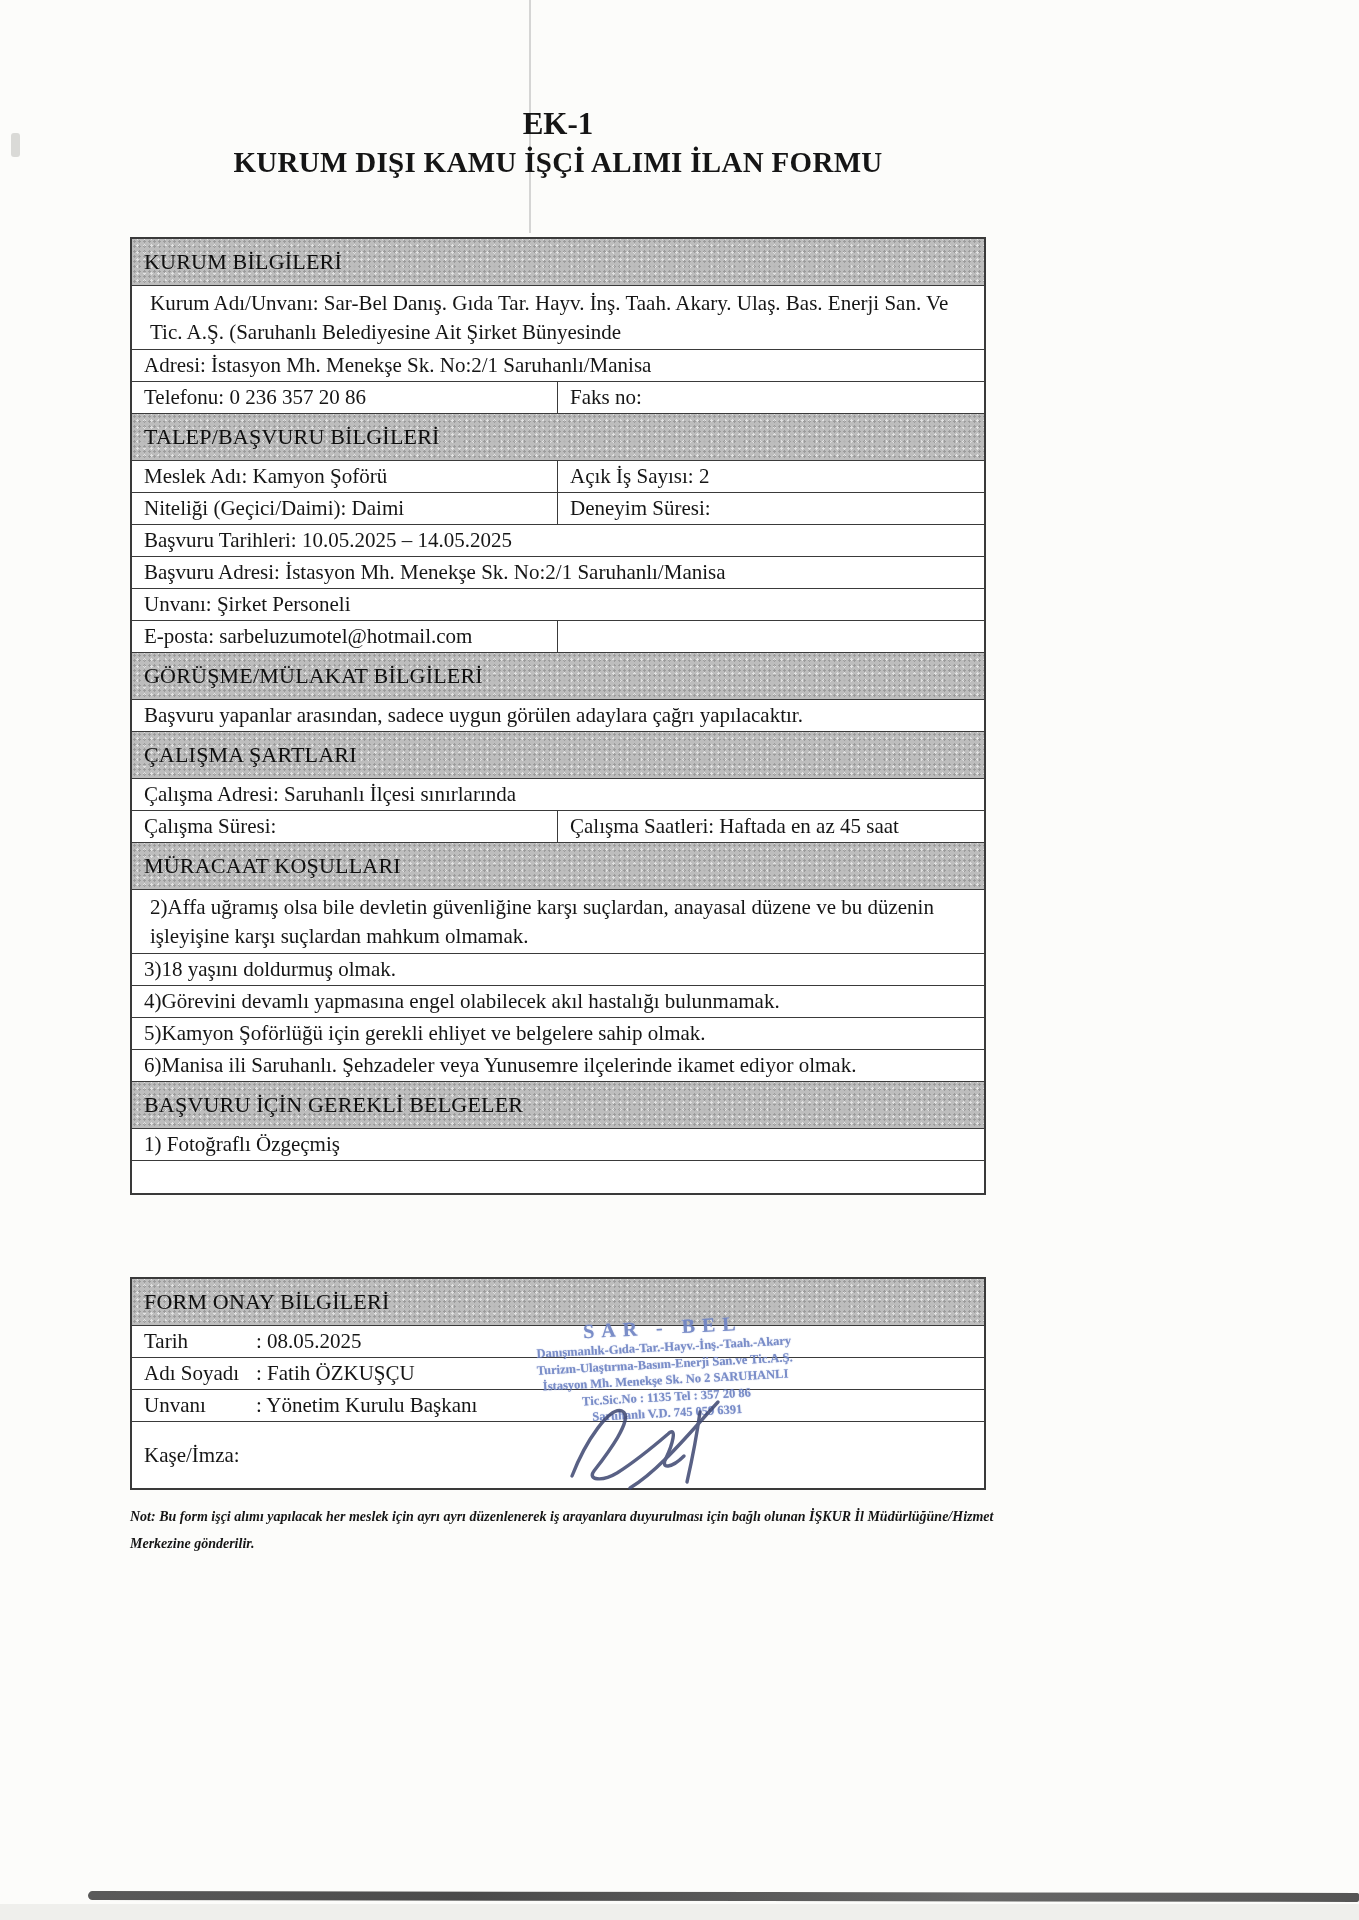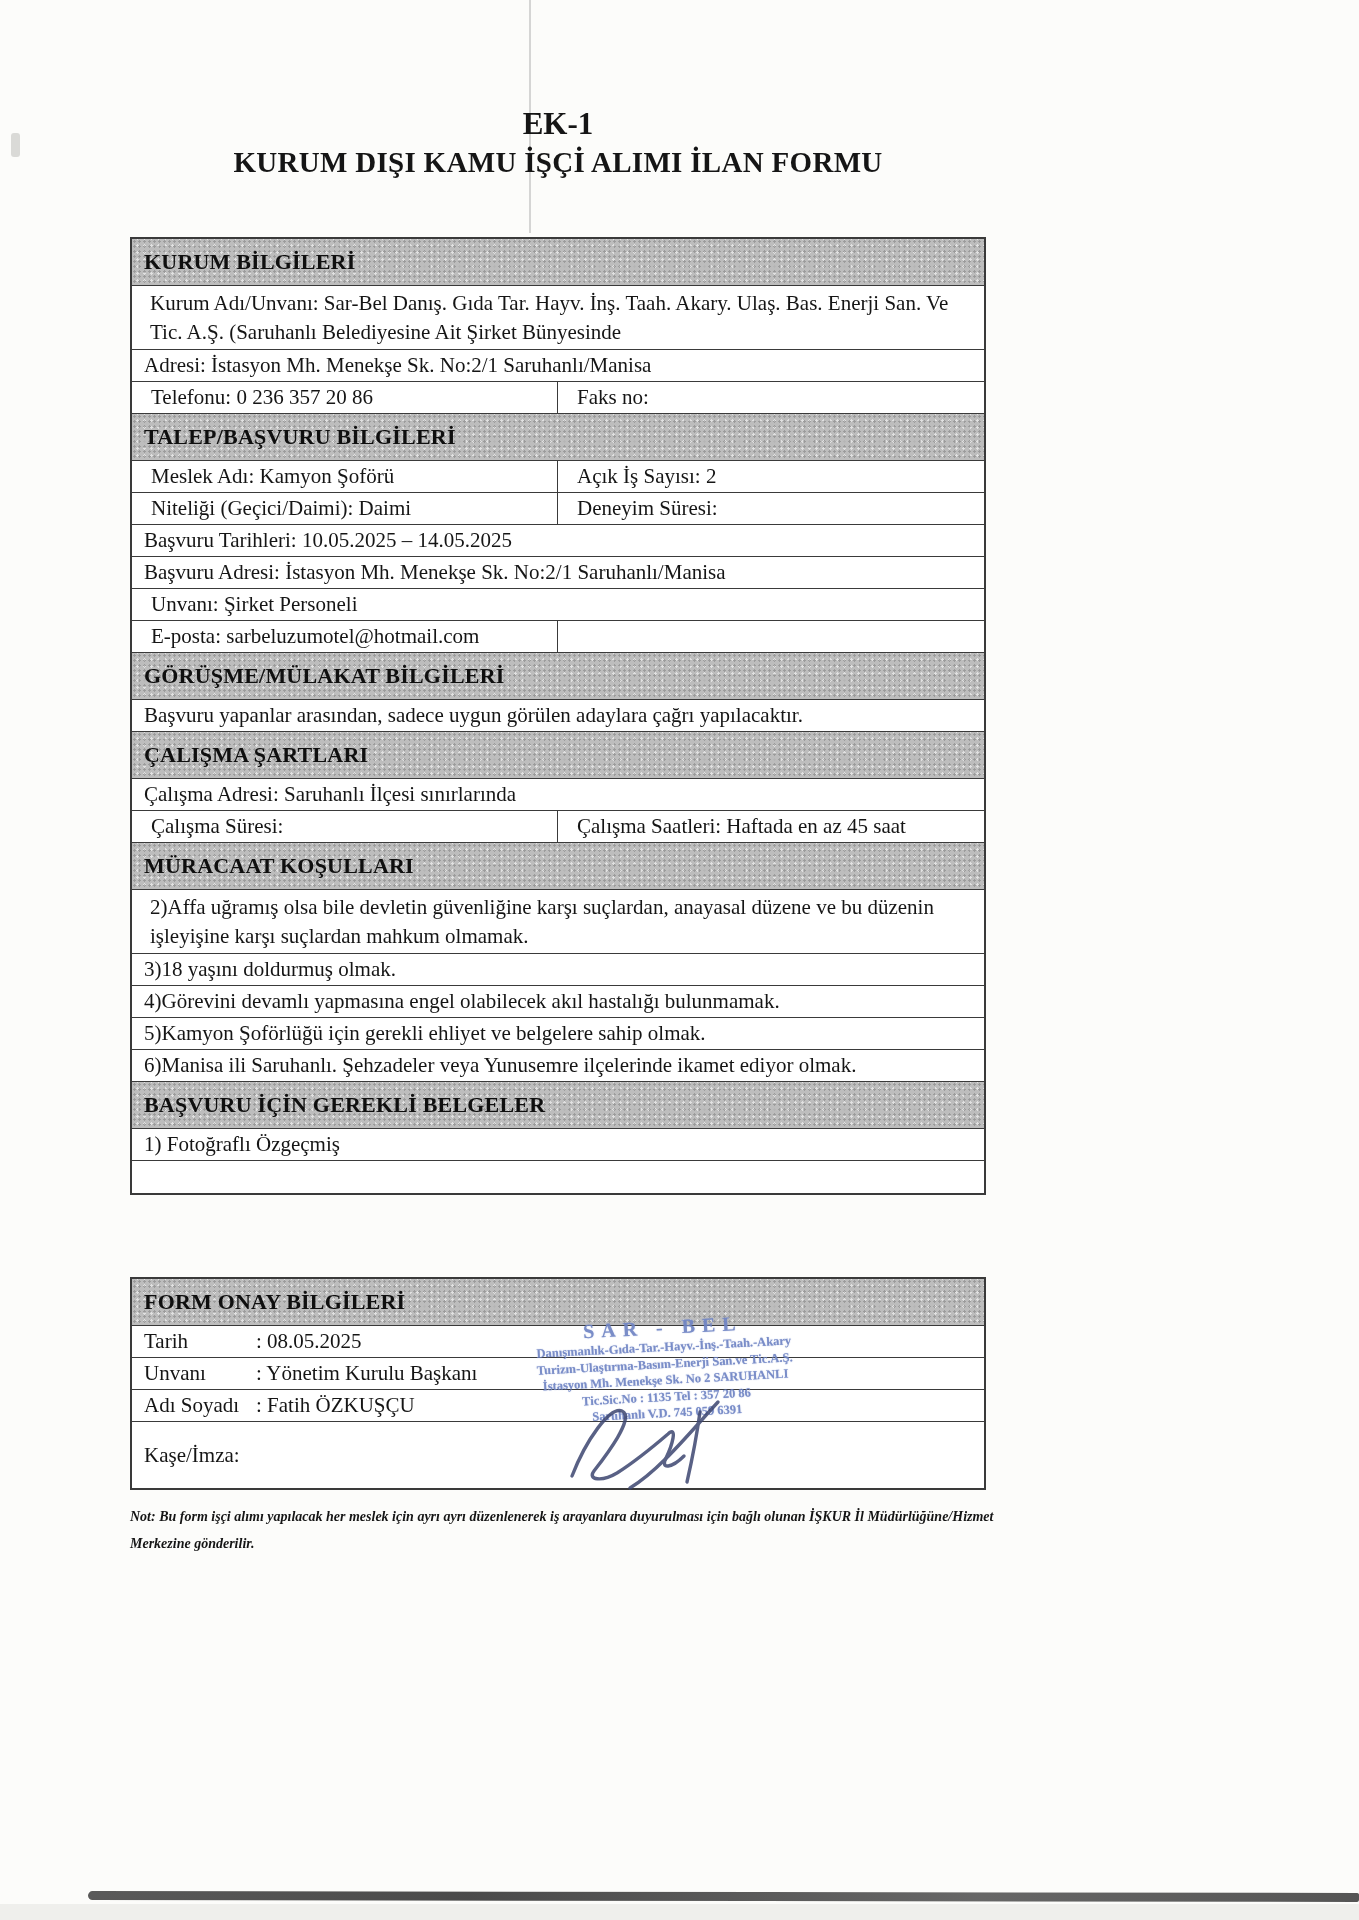--- a/index.html
+++ b/index.html
@@ -22,40 +22,40 @@
   .t1{font-size:31px;}
   .t2{font-size:29px;letter-spacing:.3px;margin-top:4px;}
   
   .tbl{
     position:absolute;left:130px;width:856px;
     border:2px solid var(--line);
     background:#fff;
   }
   .hdr{
     height:47px;display:flex;align-items:center;
-    padding:0 12px;font-weight:bold;font-size:22px;letter-spacing:.2px;
+    padding:0 12px;font-weight:normal;font-size:22px;letter-spacing:.2px;
     border-bottom:1.6px solid var(--line);
     color:#0f0f0f;
     background-color:#bdbdbd;
     background-image:
       radial-gradient(rgba(70,70,70,.28) 1px, transparent 1.3px),
       radial-gradient(rgba(255,255,255,.55) 1px, transparent 1.3px);
     background-size:5px 5px,7px 7px;
     background-position:0 0,2px 3px;
   }
   .row{
     height:32px;display:flex;align-items:center;
     padding:0 12px;font-size:21px;
     border-bottom:1.6px solid var(--line);
     background:#fff;
   }
   .row.tall{height:64px;display:block;padding:3px 18px;line-height:29px;}
   .row.split{padding:0;}
   .row.kase{height:66px;}
-  .cell{flex:1 1 50%;height:100%;display:flex;align-items:center;padding:0 19px;}
+  .cell{flex:1 1 50%;height:100%;display:flex;align-items:center;padding:0 12px;}
   .cell.first{border-right:1.6px solid var(--line);}
   .tbl > :last-child{border-bottom:none;}
   .lbl{display:inline-block;width:112px;}
   
   .note{
     position:absolute;left:130px;top:1503px;width:866px;
     font-size:14px;line-height:27px;font-style:italic;font-weight:bold;
   }
   
   .stamp{
@@ -141,26 +141,26 @@
     <div class="row"></div>
   </div>
 
   <div class="tbl" style="top:1277px;">
     <div class="hdr">FORM ONAY BİLGİLERİ</div>
     <div class="row">
       <span class="lbl">Tarih</span>
         <span>: 08.05.2025</span>
     </div>
     <div class="row">
+      <span class="lbl">Adı Soyadı</span>
+        <span>: Fatih ÖZKUŞÇU</span>
+    </div>
+    <div class="row">
       <span class="lbl">Unvanı</span>
         <span>: Yönetim Kurulu Başkanı</span>
-    </div>
-    <div class="row">
-      <span class="lbl">Adı Soyadı</span>
-        <span>: Fatih ÖZKUŞÇU</span>
     </div>
     <div class="row kase">Kaşe/İmza:</div>
   </div>
 
   <div class="stamp">
     <div class="s1">SAR - BEL</div>
     <div class="s2">Danışmanlık-Gıda-Tar.-Hayv.-İnş.-Taah.-Akary</div>
     <div class="s2">Turizm-Ulaştırma-Basım-Enerji San.ve Tic.A.Ş.</div>
     <div class="s2">İstasyon Mh. Menekşe Sk. No  2 SARUHANLI</div>
     <div class="s2">Tic.Sic.No : 1135   Tel : 357 20 86</div>

